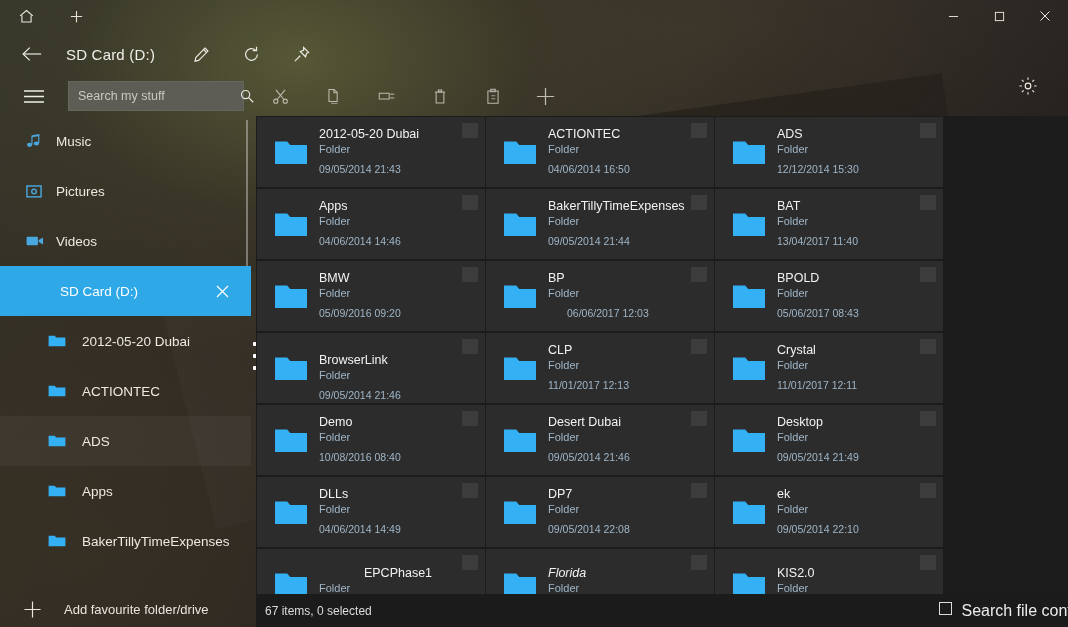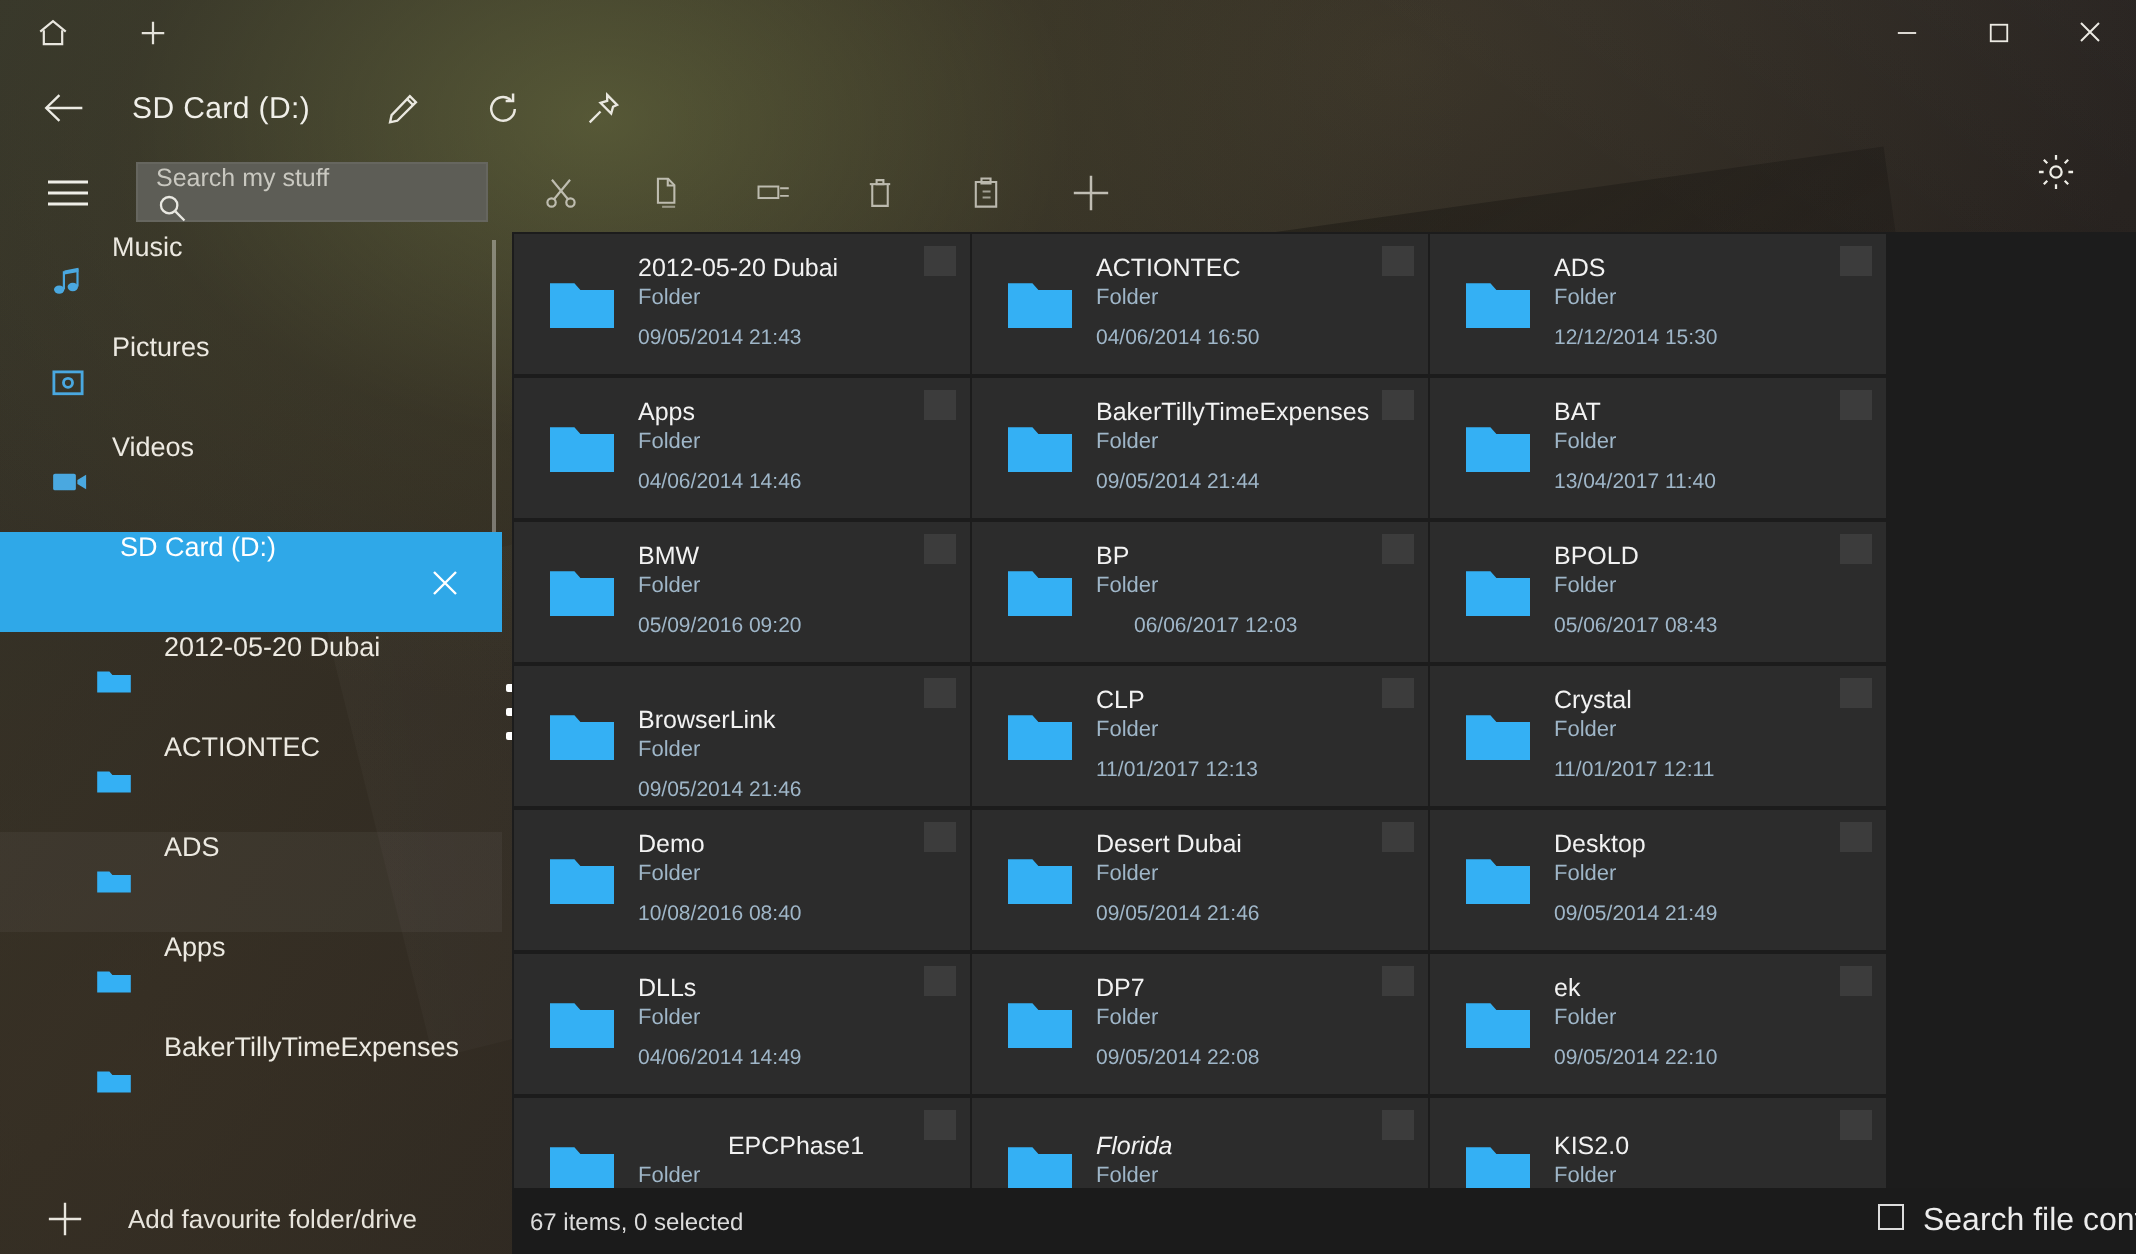--- a/index.html
+++ b/index.html
@@ -40,35 +40,35 @@
   .addrbar { position:absolute; top:32px; left:0; width:1068px; height:44px; display:flex; align-items:center; }
   .back-btn { width:64px; height:44px; display:flex; align-items:center; justify-content:center; }
   .path-title { font-size:15px; color:#f0efe9; letter-spacing:.2px; margin-left:2px; min-width:110px; }
   .abtn { width:50px; height:44px; display:flex; align-items:center; justify-content:center; }
   .gear { position:absolute; right:18px; top:32px; width:44px; height:44px; display:flex; align-items:center; justify-content:center; }
 
   
   .toolrow { position:absolute; top:76px; left:0; width:1068px; height:40px; display:flex; align-items:center; }
   .hamburger { width:68px; height:40px; display:flex; align-items:center; justify-content:center; }
   .searchbox {
-    width:176px; height:30px; background:#5d5d56; display:flex; align-items:flex-start;
-    padding:0 6px 0 9px; border:1px solid rgba(255,255,255,0.06);flex-direction:column;
+    width:176px; height:30px; background:#5d5d56; display:flex; align-items:center;
+    padding:0 6px 0 9px; border:1px solid rgba(255,255,255,0.06);
   }
   .searchbox input {
     flex:1; background:transparent; border:none; outline:none;
     color:#e6e5df; font-size:12.5px; font-family:"Liberation Sans", sans-serif;
   }
   .searchbox input::placeholder { color:#c9c8c0; }
   .tbtn { width:53px; height:40px; display:flex; align-items:center; justify-content:center; opacity:.78; }
   .tbtn.first { margin-left:10px; }
   .dots-btn { position:absolute; right:22px; top:76px; width:40px; height:40px; display:flex; align-items:center; justify-content:center; }
 
   
   .sidebar { position:absolute; left:0; top:116px; width:251px; height:477px; overflow:hidden; }
-  .side-item { height:50px; display:flex; padding-left:26px; color:#ece9e1; font-size:13.5px; }
+  .side-item { height:50px; display:flex; align-items:center; padding-left:26px; color:#ece9e1; font-size:13.5px; }
   .side-item .icobox { width:30px; display:flex; align-items:center; }
   .side-item.sub { padding-left:48px; }
   .side-item.sub .icobox { width:34px; }
   .side-item.hover { background: rgba(255,255,255,0.045); }
   .side-item.selected { background:#2fa8e8; color:#ffffff; padding-left:60px; position:relative; }
   .side-item.selected .close-x { position:absolute; right:22px; top:0; height:50px; display:flex; align-items:center; }
   .side-scroll { position:absolute; right:3px; top:4px; width:2px; height:160px; background:rgba(255,255,255,0.35); }
   .sidefoot { position:absolute; left:0; bottom:0; width:251px; height:36px; display:flex; align-items:center; color:#e8e5dd; font-size:13px; }
   .sidefoot .plus { width:64px; display:flex; align-items:center; justify-content:center; }
 

